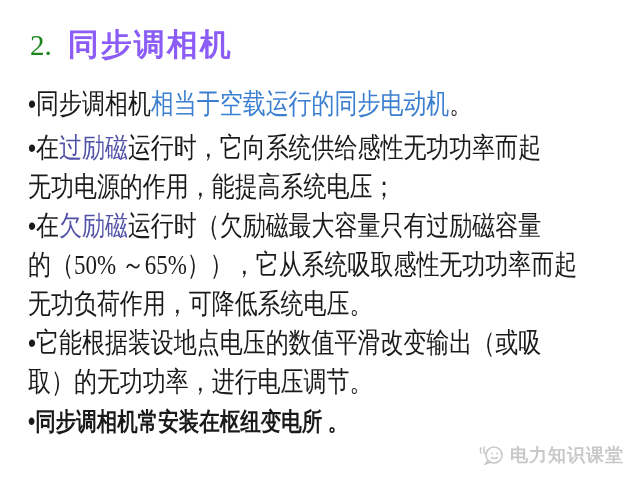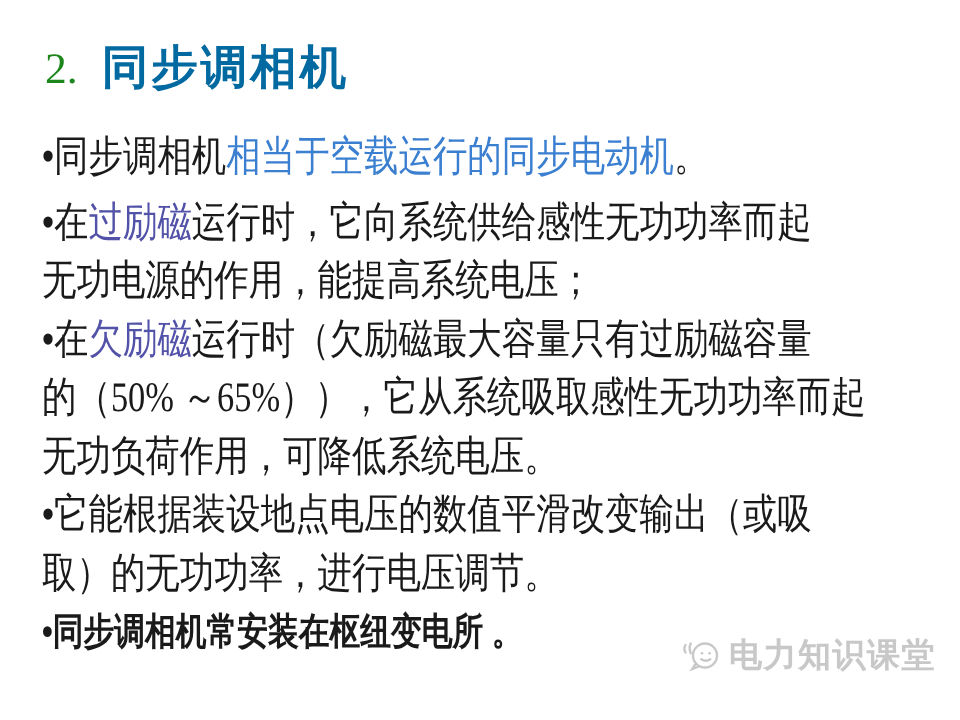--- a/index.html
+++ b/index.html
@@ -22,21 +22,21 @@
   .title-number {
     font-family: "Liberation Serif", "DejaVu Serif", serif;
     font-size: 29px;
     color: #1c861c;
     margin-right: 16px;
     font-weight: 400;
   }
   .title-text {
     font-size: 31px;
     font-weight: bold;
-    color: #0369a1;
+    color: #8b5cf6;
     letter-spacing: 2px;
   }
   .body-text {
     position: absolute;
     left: 28px;
     top: 84px;
   }
   .line {
     font-size: 28px;
     line-height: 39px;
@@ -53,26 +53,26 @@
     line-height: 38px;
     height: 38px;
     margin-top: 1px;
   }
   .seg-blue   { color: #3b7fd0; }
   .seg-indigo { color: #5252a8; }
   .seg-serif  { font-family: "Liberation Serif", "DejaVu Serif", serif; }
   .watermark {
     position: absolute;
     right: 16px;
-    bottom: 28px;
+    bottom: 12px;
     display: flex;
     align-items: center;
     gap: 5px;
     color: #c8c8c8;
-    font-size: 22px;
+    font-size: 18px;
     font-weight: bold;
     letter-spacing: 1px;
   }
   .watermark svg { display: block; }
 </style>
 </head>
 <body>
 
 <div class="slide">
 

